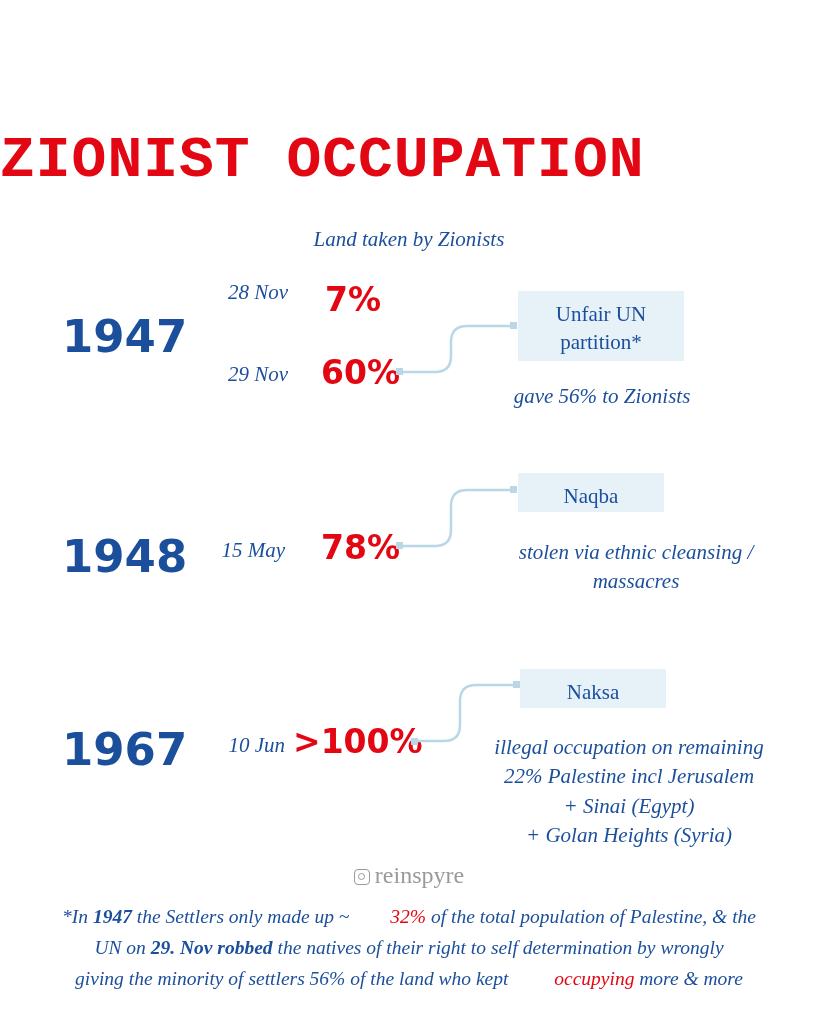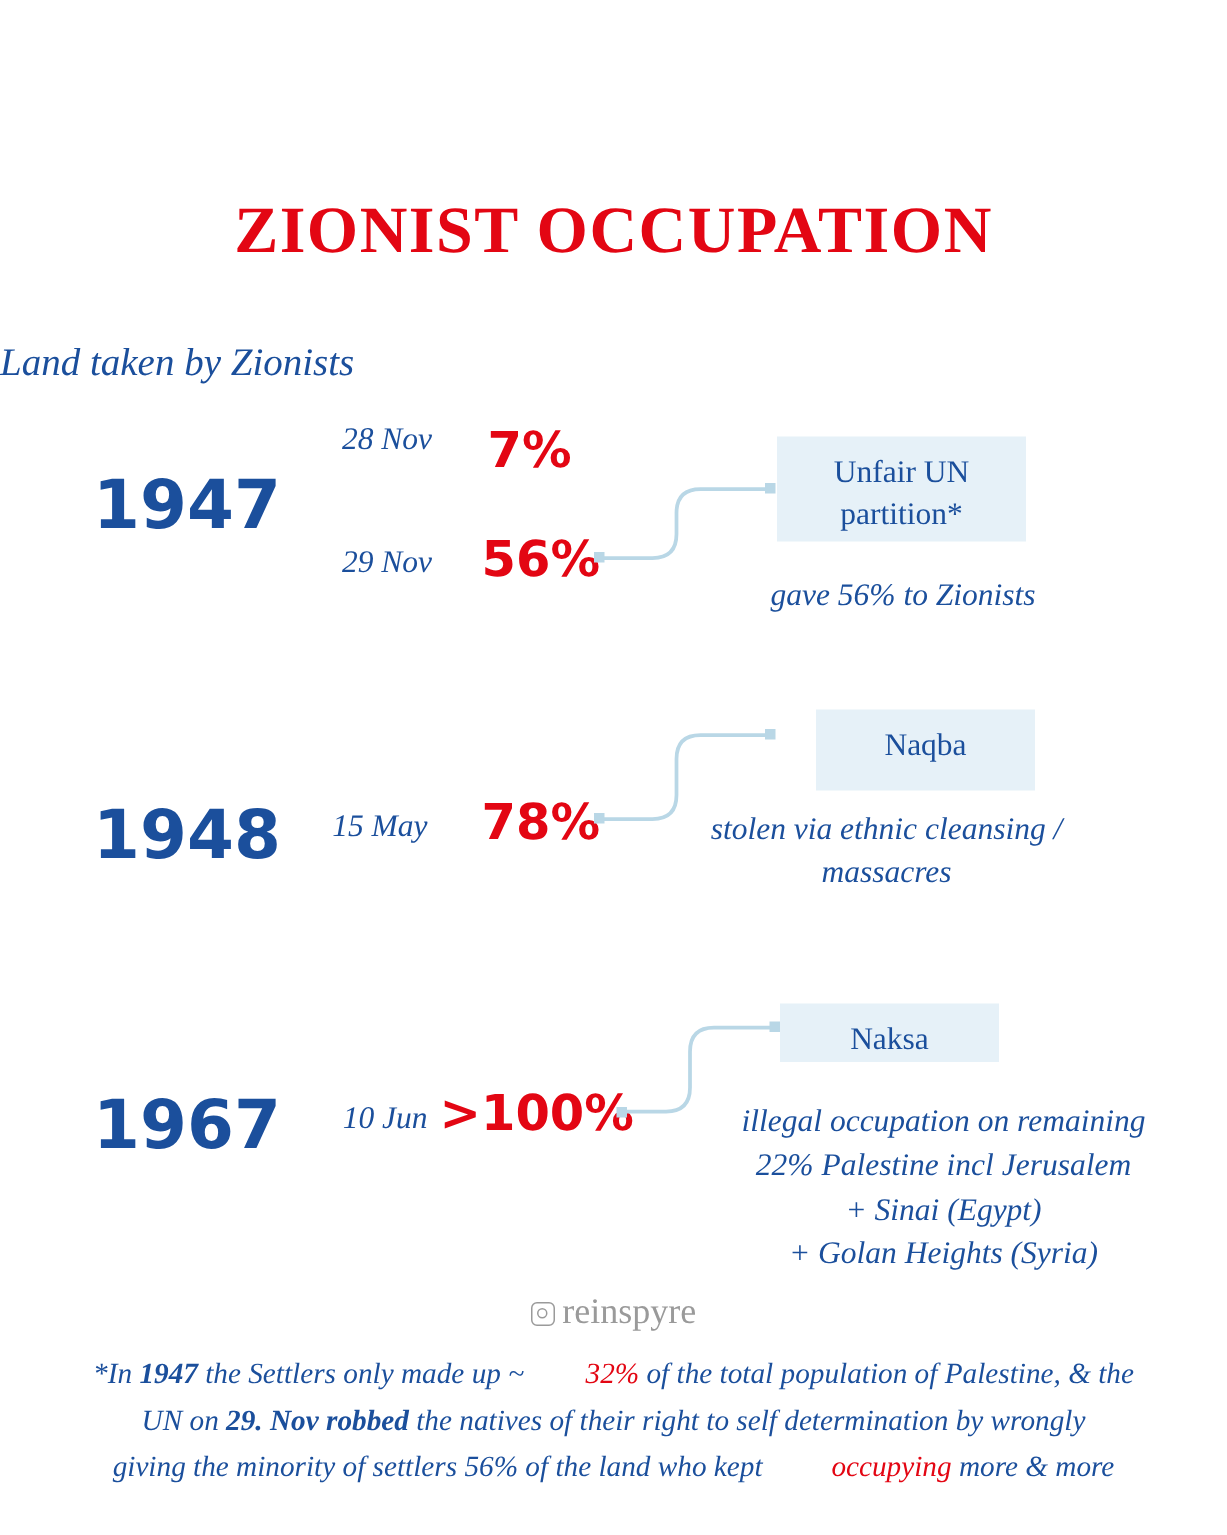--- a/index.html
+++ b/index.html
@@ -13,35 +13,36 @@
     position: relative;
     font-family: "Liberation Serif", serif;
     overflow: hidden;
   }
 
   .title {
     position: absolute;
     top: 128px;
     left: 0;
     width: 818px;
-    text-align: center;
-    font-family: Liberation Serif, serif;
+    text-align: left;
+    font-family: Liberation Mono, monospace;
     font-weight: bold;
-    font-size: 44px;
+    font-size: 58px;
     letter-spacing: 1px;
     color: #e30613;
   }
 
   .subtitle {
     position: absolute;
     top: 227px;
     left: 0;
     width: 818px;
-    font-style: italic;
-    font-size: 26px;
+    text-align: center;
+    font-style: italic;
+    font-size: 21px;
     color: #1b4f9c;
   }
 
   .year {
     position: absolute;
     font-family: "DejaVu Sans", sans-serif;
     font-weight: bold;
     font-size: 45px;
     color: #1b4f9c;
     letter-spacing: 0px;
@@ -146,21 +147,21 @@
 
 <div class="title">ZIONIST OCCUPATION</div>
 <div class="subtitle">Land taken by Zionists</div>
 
 <div class="year" style="top:310px; left:62px;">1947</div>
 
 <div class="date" style="top:280px; left:188px; width:100px;">28 Nov</div>
 <div class="pct" style="top:280px; left:325px;">7%</div>
 
 <div class="date" style="top:362px; left:188px; width:100px;">29 Nov</div>
-<div class="pct" style="top:353px; left:321px;">56%</div>
+<div class="pct" style="top:353px; left:321px;">60%</div>
 
 <svg class="connector" style="top:310px; left:395px; width:140px; height:80px;" viewBox="0 0 140 80">
   <path d="M4 62 L40 62 Q56 62 56 46 L56 32 Q56 16 72 16 L118 16" fill="none" stroke="#b9d7e6" stroke-width="2.5"></path>
 </svg>
 <div class="handle" style="top:368px; left:396px;"></div>
 <div class="handle" style="top:322px; left:510px;"></div>
 
 <div class="callout" style="top:291px; left:518px; width:166px; height:70px;">
   <div>Unfair UN</div>
   <div>partition*</div>
@@ -172,25 +173,25 @@
 
 <div class="date" style="top:538px; left:185px; width:100px;">15 May</div>
 <div class="pct" style="top:528px; left:321px;">78%</div>
 
 <svg class="connector" style="top:480px; left:395px; width:140px; height:80px;" viewBox="0 0 140 80">
   <path d="M4 66 L40 66 Q56 66 56 50 L56 26 Q56 10 72 10 L118 10" fill="none" stroke="#b9d7e6" stroke-width="2.5"></path>
 </svg>
 <div class="handle" style="top:542px; left:396px;"></div>
 <div class="handle" style="top:486px; left:510px;"></div>
 
-<div class="callout" style="top:473px; left:544px; width:146px; height:54px;">
+<div class="callout" style="top:473px; left:518px; width:146px; height:39px;">
   <div>Naqba</div>
 </div>
 
-<div class="note" style="top:538px; left:411px; width:360px;">
+<div class="note" style="top:538px; left:456px; width:360px;">
   <div>stolen via ethnic cleansing /</div>
   <div>massacres</div>
 </div>
 
 <div class="year" style="top:723px; left:62px;">1967</div>
 
 <div class="date" style="top:733px; left:185px; width:100px;">10 Jun</div>
 <div class="pct" style="top:722px; left:293px;">&gt;100%</div>
 
 <svg class="connector" style="top:675px; left:410px; width:130px; height:80px;" viewBox="0 0 130 80">

